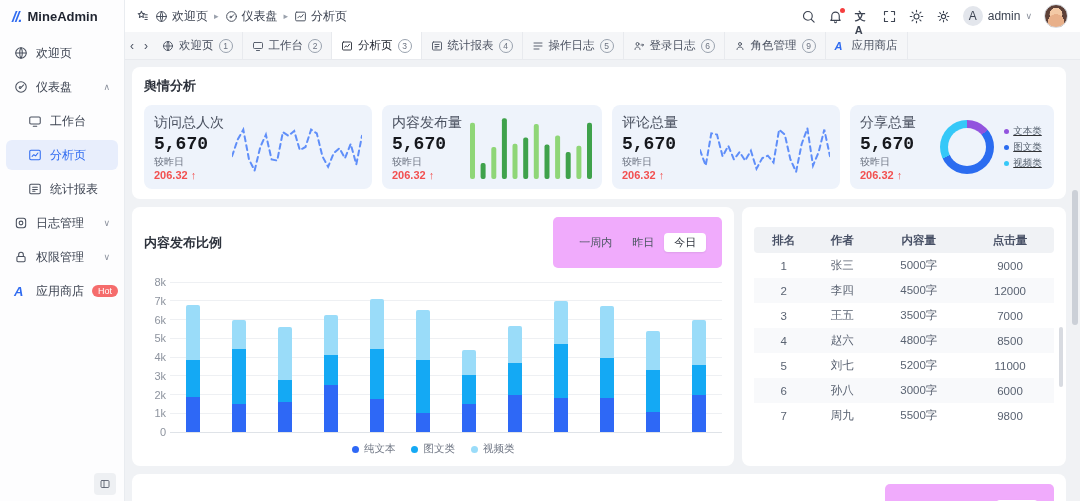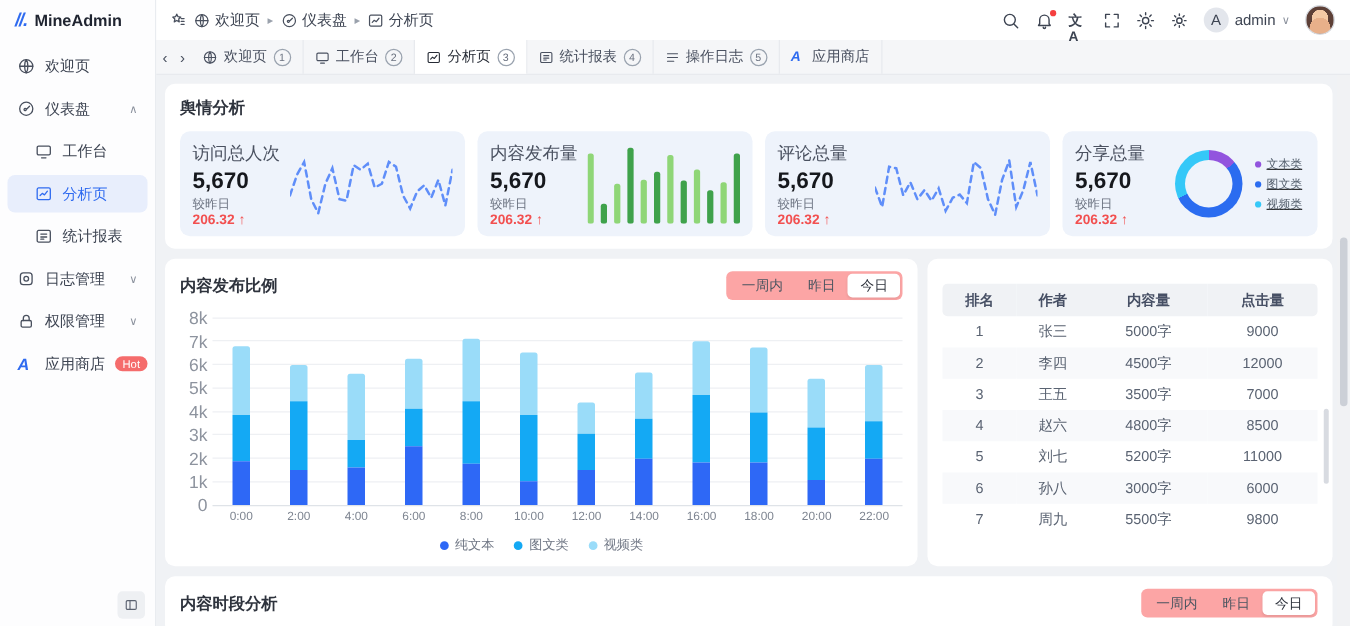--- a/index.html
+++ b/index.html
@@ -57,42 +57,42 @@
   .content { flex:1; overflow:hidden; padding:7px 14px 0 7px; position:relative; background:#f0f2f5; }
   .card { background:#fff; border-radius:8px; padding:10px 12px; }
   .card-title { font-size:13px; font-weight:bold; color:#2e333d; }
   .card-head { display:flex; align-items:center; justify-content:space-between; }
   .card-head .card-title { font-weight:bold; }
 
   .stat-row { display:flex; gap:10px; margin-top:10px; }
   .stat-card { flex:1; background:#eef3fb; border-radius:8px; padding:9px 10px; height:84px; display:flex; gap:6px; }
   .stat-left { width:72px; flex-shrink:0; display:flex; flex-direction:column; }
   .stat-title { font-size:14px; color:#4a5160; }
-  .stat-value { font-size:18px; font-weight:bold; color:#16181d; margin:2px 0 1px; }
+  .stat-value { font-size:18px; font-weight:bold; color:#16181d; margin:2px 0 1px;font-family:Liberation Mono, monospace; }
   .stat-sub { font-size:10px; color:#6b7280; }
   .stat-delta { font-size:11px; color:#f25050; font-weight:bold; }
   .stat-viz { flex:1; display:flex; align-items:center; justify-content:center; min-width:0;text-decoration:underline; }
   .donut-wrap { display:flex; align-items:center; gap:10px; }
   .donut { width:54px; height:54px; border-radius:50%; position:relative; }
   .donut::after { content:""; position:absolute; inset:8px; border-radius:50%; background:#eef3fb; }
   .donut-legend { display:flex; flex-direction:column; gap:3px; }
   .dl-item { display:flex; align-items:center; gap:4px; font-size:9.5px; color:#55606e; }
   .dl-dot { width:5px; height:5px; border-radius:50%; }
 
   .mid-row { display:flex; gap:8px; margin-top:8px; }
   .publish-card { flex:1.93; display:flex; flex-direction:column; }
   .authors-card { flex:1; position:relative; }
 
-  .range { background:#fca5a5; border-radius:5px; padding:2px; display:flex; }
+  .range { background:#f0abfc; border-radius:5px; padding:16px; display:flex; }
   .range button { border:none; background:transparent; font-size:11px; color:#4a5560; padding:2px 10px; border-radius:4px; cursor:pointer; font-family:inherit; }
   .range button.active { background:#fff; color:#2e333d; box-shadow:0 1px 2px rgba(0,0,0,.08);text-align:right; }
 
   .chart-area { display:flex; margin-top:14px; }
   .yaxis { width:26px; position:relative; height:150px; flex-shrink:0; }
-  .yaxis span { position:absolute; right:4px; transform:translateY(-50%); font-size:14px; color:#8d939e; }
+  .yaxis span { position:absolute; right:4px; transform:translateY(-50%); font-size:11px; color:#8d939e; }
   .plot { flex:1; position:relative; height:150px; }
   .gridline { position:absolute; left:0; right:0; height:1px; background:#eef0f3; }
   .gridline.zero { background:#dfe3e8; }
   .bars { position:absolute; inset:0; display:flex; }
   .bar-group { flex:1; display:flex; flex-direction:column-reverse; align-items:center; }
   .seg { width:14px; }
   .xlabels { display:flex; margin-left:26px; margin-top:4px; }
   .xlabels span { flex:1; text-align:center; font-size:9.5px; color:#7d8490; }
   .chart-legend { display:flex; justify-content:center; gap:16px; margin-top:10px; }
   .cl-item { display:flex; align-items:center; gap:5px; font-size:10.5px; color:#707785; cursor:pointer; }
@@ -336,20 +336,41 @@
             <span class="tab-num">4</span>
           </div>
           <div class="tab">
             <span class="ic">
               <svg viewBox="0 0 24 24" fill="none" stroke="currentColor" stroke-width="1.8" stroke-linecap="round" stroke-linejoin="round">
                 <path d="M4 6h16M4 12h16M4 18h10"></path>
               </svg>
             </span>
             <span>操作日志</span>
             <span class="tab-num">5</span>
+          </div>
+          <div class="tab">
+            <span class="ic">
+              <svg viewBox="0 0 24 24" fill="none" stroke="currentColor" stroke-width="1.8" stroke-linecap="round" stroke-linejoin="round">
+                <circle cx="9" cy="8" r="3"></circle>
+                <path d="M4 19c0-3 2.3-5 5-5s5 2 5 5"></path>
+                <path d="M16 10h5M19 8l2 2-2 2"></path>
+              </svg>
+            </span>
+            <span>登录日志</span>
+            <span class="tab-num">6</span>
+          </div>
+          <div class="tab">
+            <span class="ic">
+              <svg viewBox="0 0 24 24" fill="none" stroke="currentColor" stroke-width="1.8" stroke-linecap="round" stroke-linejoin="round">
+                <circle cx="12" cy="8" r="3"></circle>
+                <path d="M6 19c0-3 2.7-5 6-5s6 2 6 5"></path>
+              </svg>
+            </span>
+            <span>角色管理</span>
+            <span class="tab-num">9</span>
           </div>
           <div class="tab">
             <span class="ic">
               <span class="store-a" style="font-size:11px;">A</span>
             </span>
             <span>应用商店</span>
           </div>
         </div>
     </div>
 
@@ -527,34 +548,20 @@
                     <div class="seg" style="height: 39.4px; background: rgb(154, 220, 249); border-radius: 2px 2px 0px 0px;"></div>
                   </div>
                   <div class="bar-group">
                     <div class="seg" style="height: 36.6px; background: rgb(46, 104, 246);"></div>
                     <div class="seg" style="height: 30.9px; background: rgb(20, 169, 244);"></div>
                     <div class="seg" style="height: 45px; background: rgb(154, 220, 249); border-radius: 2px 2px 0px 0px;"></div>
                   </div>
                 </div>
               </div>
           </div>
-          <div class="xlabels" id="xlabels">
-              <span>0:00</span>
-              <span>2:00</span>
-              <span>4:00</span>
-              <span>6:00</span>
-              <span>8:00</span>
-              <span>10:00</span>
-              <span>12:00</span>
-              <span>14:00</span>
-              <span>16:00</span>
-              <span>18:00</span>
-              <span>20:00</span>
-              <span>22:00</span>
-            </div>
           <div class="chart-legend" id="chartLegend">
               <span class="cl-item">
                 <span class="cl-dot" style="background: rgb(46, 104, 246);"></span>
                 <span>纯文本</span>
               </span>
               <span class="cl-item">
                 <span class="cl-dot" style="background: rgb(20, 169, 244);"></span>
                 <span>图文类</span>
               </span>
               <span class="cl-item">

